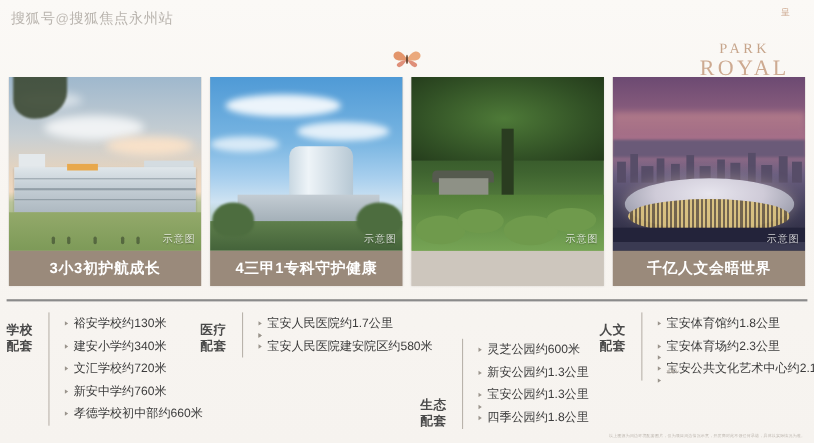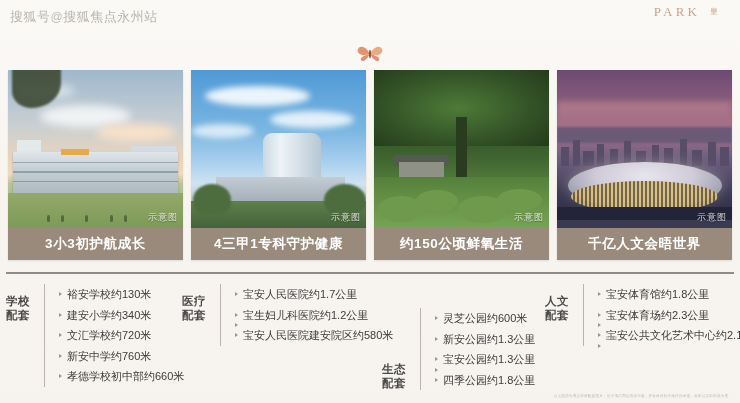--- a/index.html
+++ b/index.html
@@ -25,21 +25,21 @@
   .sohu-tag .at { font-size: 12px; color: #c2bdb7; }
 
   .brand {
     position: absolute; right: 8px; top: 4px;
     text-align: center; width: 110px;
     color: #c8a183;
   }
   .brand .park {
     font-family: "Liberation Serif", "DejaVu Serif", serif;
     font-size: 13px; letter-spacing: 3.2px;
-    color: #c4a186; opacity: .95;
+    color: #c4a186; opacity: .95; margin-top: 32px;
   }
   .brand .royal {
     font-family: "Liberation Serif", "DejaVu Serif", serif;
     font-size: 20px; letter-spacing: 3px; line-height: 1.05;
     color: #c9a287; opacity: .9;
   }
   .brand .mark {
     position: absolute; right: 14px; top: 2px;
     font-size: 8px; color: #c9a287;
   }
@@ -206,20 +206,21 @@
 </head>
 <body>
 
 <div class="header">
   <div class="sohu-tag">
     <span>搜狐号</span><span class="at">@</span><span>搜狐焦点永州站</span>
   </div>
 
   <div class="brand">
     <div class="park">PARK</div>
+    <div class="royal">ROYAL</div>
     <div class="mark">皇</div>
   </div>
 </div>
 
 <div class="butterfly-wrap">
   <span class="butterfly">
     <svg viewBox="0 0 26 20" width="26" height="20" aria-hidden="true">
       <path d="M13 10 C9 2, 3 1, 1 5 C-0.5 9, 4 13, 13 10 Z" fill="#e08a5c" opacity="0.9"></path>
       <path d="M13 10 C17 2, 23 1, 25 5 C26.5 9, 22 13, 13 10 Z" fill="#e9a06f" opacity="0.9"></path>
       <path d="M13 10 C10 15, 6 19, 4 16 C2.5 13.5, 7 11.5, 13 10 Z" fill="#d97d63" opacity="0.85"></path>
@@ -276,21 +277,20 @@
       <div class="trunk"></div>
       <div class="hutroof"></div>
       <div class="hut"></div>
       <div class="hedges"></div>
       <div class="hedge" style="left:2%;  bottom:4%;  width:26%; height:16%;"></div>
       <div class="hedge" style="left:24%; bottom:10%; width:24%; height:14%;"></div>
       <div class="hedge" style="left:48%; bottom:3%;  width:28%; height:17%;"></div>
       <div class="hedge" style="left:70%; bottom:11%; width:26%; height:14%;"></div>
       <div class="watermark">示意图</div>
     </div>
-    <div class="caption">约150公顷鲜氧生活</div>
   </div>
 
   <div class="card">
     <div class="photo ph-stad">
       <div class="sky2"></div>
       <div class="hills"></div>
       <div class="city">
         <div class="bldg" style="left:2%;  width:5%;  height:60%"></div>
         <div class="bldg" style="left:9%;  width:4%;  height:85%"></div>
         <div class="bldg" style="left:15%; width:6%;  height:50%"></div>
@@ -334,21 +334,21 @@
     </div>
   </div>
 
   <div class="group g-medical">
     <div class="g-title">
       <div>医疗</div>
       <div>配套</div>
     </div>
     <div class="g-list">
       <div class="li"><span class="bullet"></span><span>宝安人民医院约1.7公里</span></div>
-      <div class="li"><span class="bullet"></span><span>宝生妇儿科医院约1.2公里</span></div>
+      <div class="li"><span class="bullet"></span></div>
       <div class="li"><span class="bullet"></span></div>
       <div class="li"><span class="bullet"></span><span>宝安人民医院建安院区约580米</span></div>
     </div>
   </div>
 
   <div class="group g-eco">
     <div class="g-title">
       <div>生态</div>
       <div>配套</div>
     </div>

